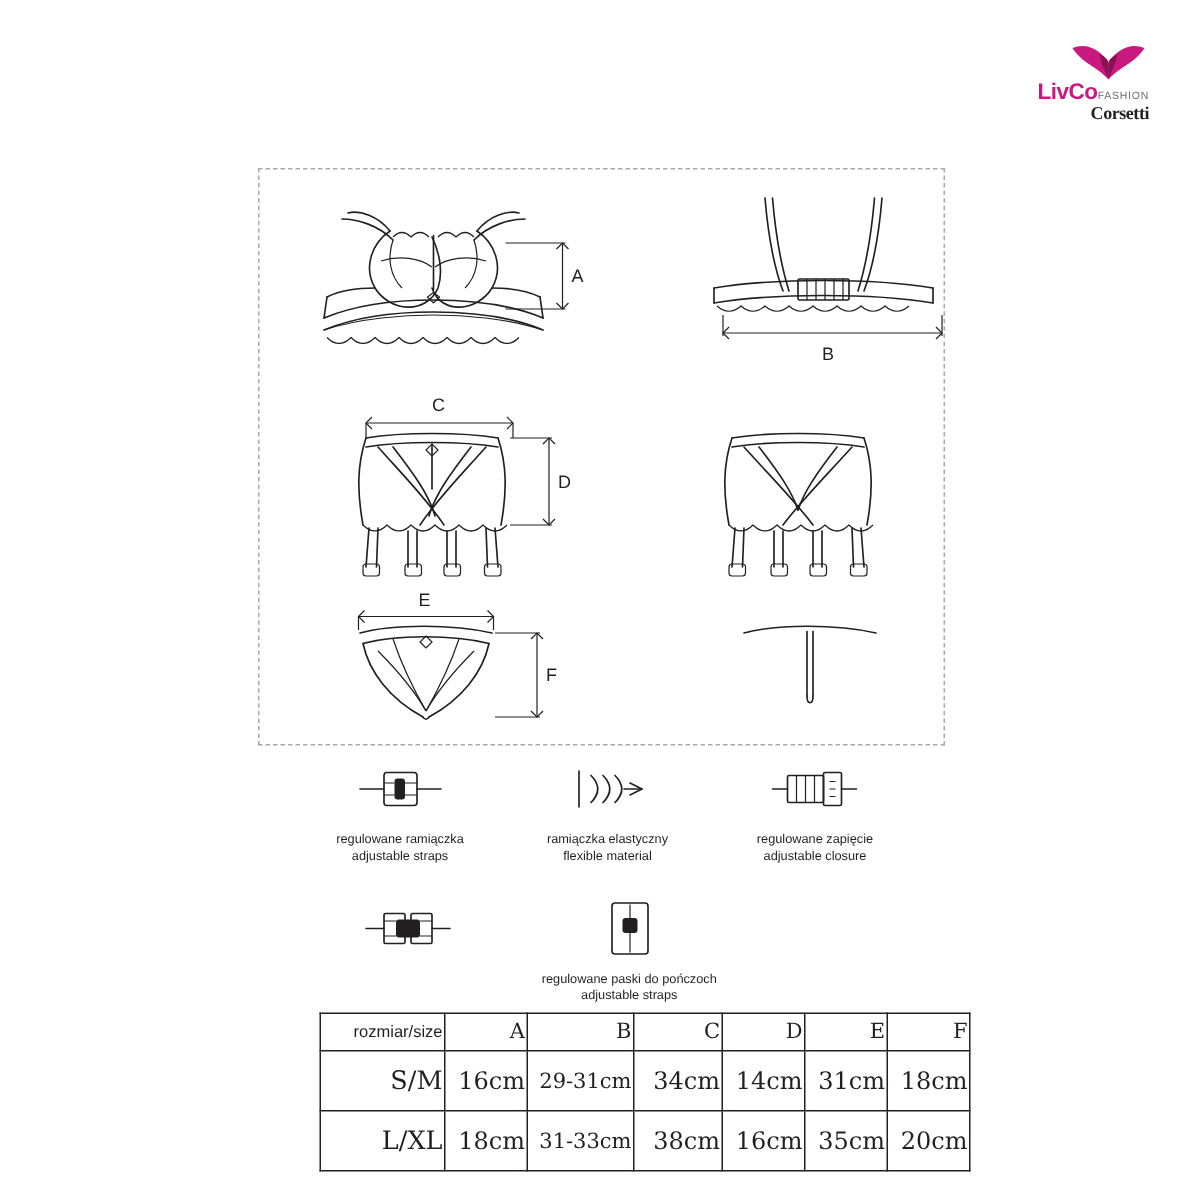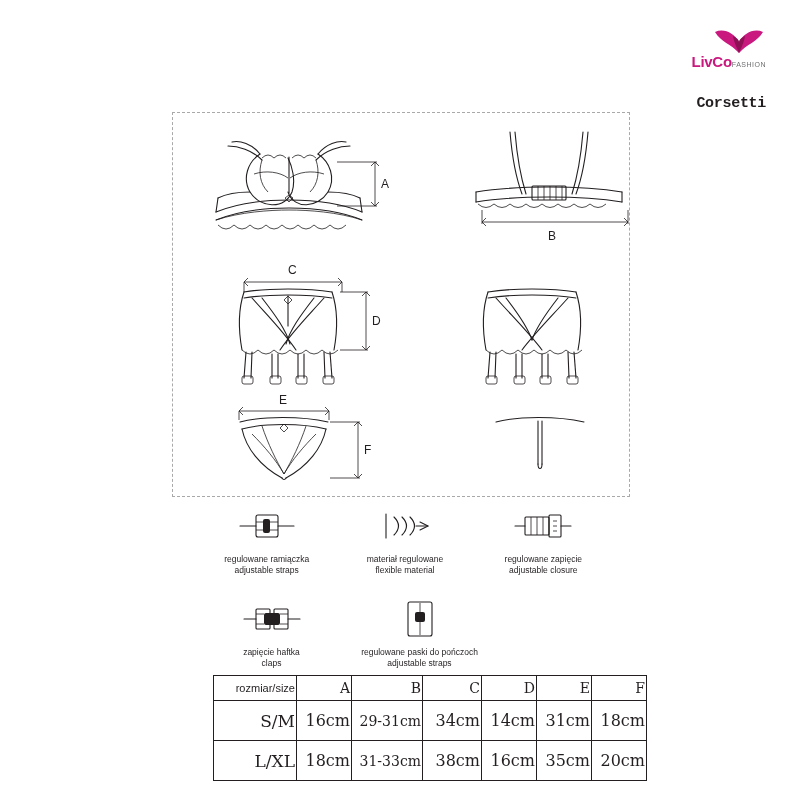--- a/index.html
+++ b/index.html
@@ -42,26 +42,25 @@
     color: #c9197f;
   }
   .brand-line1 .livco { color: #c9197f; margin-top: 29px; }
   .brand-fashion {
     font-size: 7px;
     letter-spacing: 0.5px;
     color: #6d6e71;
     font-weight: normal;
   }
   .brand-line2 {
-    font-family: Liberation Mono, monospace;
-    font-size: 15px;
+    font-family: Liberation Serif, serif;
+    font-size: 12px;
     font-weight: bold;
     color: #231f20;
     letter-spacing: -0.3px;
-    margin-top: 27px;
   }
 
   
   .title {
     position: absolute;
     left: 175px;
     top: 62px;
     font-family: "DejaVu Serif", serif;
     font-style: italic;
     font-size: 30px;
@@ -420,21 +419,21 @@
           <svg width="54" height="30" viewBox="0 0 54 30">
             <path class="ln" d="M8 3 L 8 27"></path>
             <path class="ln" d="M16 6 C 22 12, 22 18, 16 24"></path>
             <path class="ln" d="M24 6 C 30 12, 30 18, 24 24"></path>
             <path class="ln" d="M32 6 C 38 12, 38 18, 32 24"></path>
             <path class="ln" d="M42 11 L 50 15 L 42 19"></path>
             <path class="ln" d="M38 15 L 50 15"></path>
           </svg>
         </div>
         <div class="feat-caption">
-          <span class="pl">materiał regulowane</span>
+          <span class="pl">ramiączka elastyczny</span>
           <span class="en">flexible material</span>
         </div>
       </div>
 
       <div class="feat">
         <div class="feat-icon">
           <svg width="60" height="30" viewBox="0 0 60 30">
             <path class="ln" d="M2 15 L 12 15 M48 15 L 58 15"></path>
             <rect class="ln" x="12" y="6" width="24" height="18" rx="1"></rect>
             <rect class="ln" x="36" y="4" width="12" height="22" rx="1"></rect>
@@ -452,24 +451,20 @@
     <div class="feat-row" style="margin-top:16px;">
       <div class="feat">
         <div class="feat-icon">
           <svg width="60" height="30" viewBox="0 0 60 30">
             <path class="ln" d="M2 15 L 14 15 M46 15 L 58 15"></path>
             <rect class="ln" x="14" y="5" width="14" height="20" rx="1"></rect>
             <rect class="ln" x="32" y="5" width="14" height="20" rx="1"></rect>
             <rect x="22" y="9" width="16" height="12" rx="2" fill="#231f20"></rect>
             <path class="ln-thin" d="M14 10 L 22 10 M14 20 L 22 20 M38 10 L 46 10 M38 20 L 46 20"></path>
           </svg>
-        </div>
-        <div class="feat-caption">
-          <span class="pl">zapięcie haftka</span>
-          <span class="en">claps</span>
         </div>
       </div>
 
       <div class="feat">
         <div class="feat-icon">
           <svg width="40" height="38" viewBox="0 0 40 38">
             <rect class="ln" x="8" y="2" width="24" height="34" rx="2"></rect>
             <path class="ln-thin" d="M20 3 L 20 12"></path>
             <rect x="15" y="12" width="10" height="10" rx="2" fill="#231f20"></rect>
             <path class="ln-thin" d="M20 22 L 20 35"></path>

